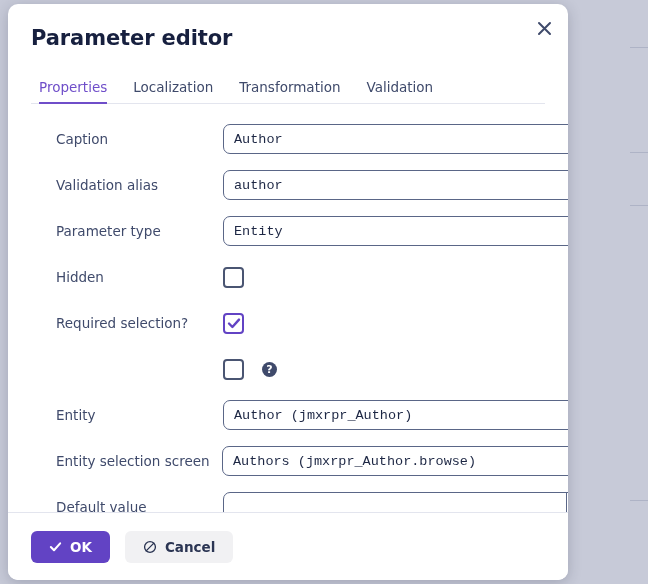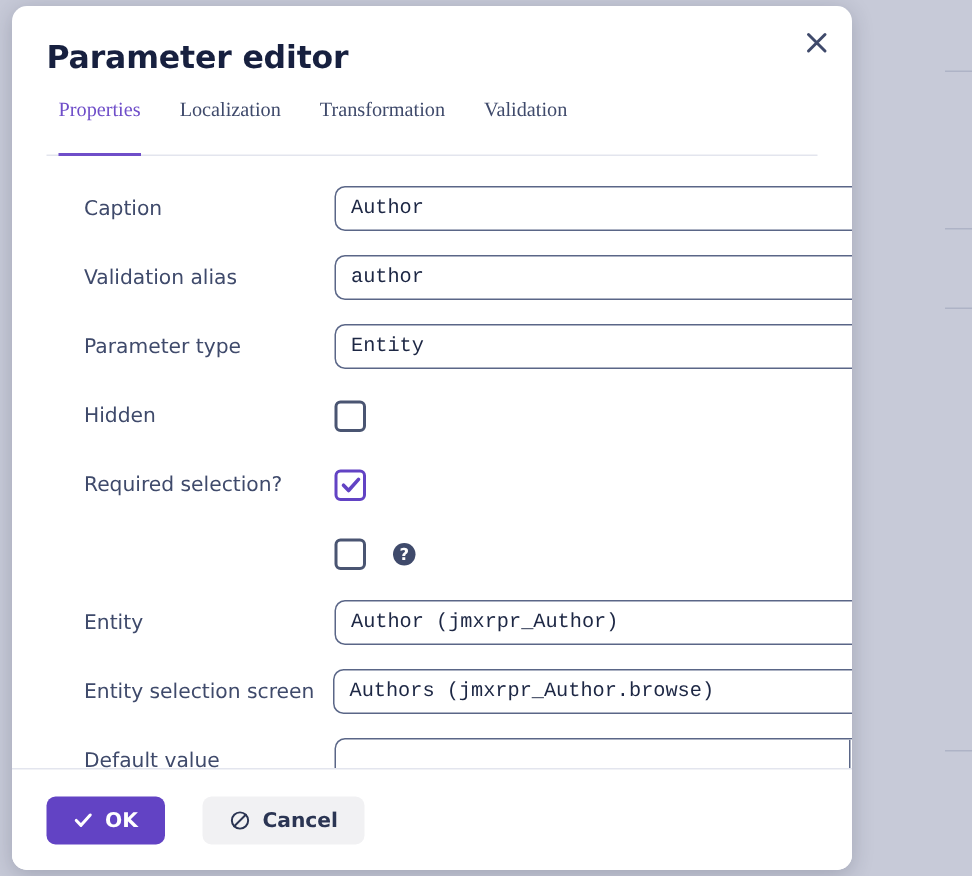--- a/index.html
+++ b/index.html
@@ -65,24 +65,23 @@
     content: "";
     position: absolute;
     left: 23px; right: 23px; bottom: 0;
     height: 1px;
     background: #e3e5ee;
   }
   .tab {
     position: relative;
     font-size: 13.5px;
     color: #3f4a6b;
-    padding: 0 13px 23px 13px;
+    padding: 0 13px 9px 13px;
     cursor: pointer;
     white-space: nowrap;
-    font-family: Liberation Serif, serif;
   }
   .tab:first-child { padding-left: 8px; }
   .tab.active { color: #6f4ec9; }
   .tab.active::after {
     content: "";
     position: absolute;
     left: 8px; right: 13px; bottom: 0;
     height: 2px;
     background: #6f4ec9;
     z-index: 2;
@@ -201,21 +200,21 @@
 
   
   .footer {
     position: absolute;
     left: 0; right: 0; bottom: 0;
     height: 68px;
     border-top: 1px solid #e3e5ee;
     display: flex;
     align-items: center;
     padding-left: 23px;
-    gap: 25px;
+    gap: 15px;
     background: #fff;
   }
   .btn {
     height: 32px;
     border-radius: 6px;
     border: none;
     display: inline-flex;
     align-items: center;
     gap: 8px;
     padding: 0 18px;

